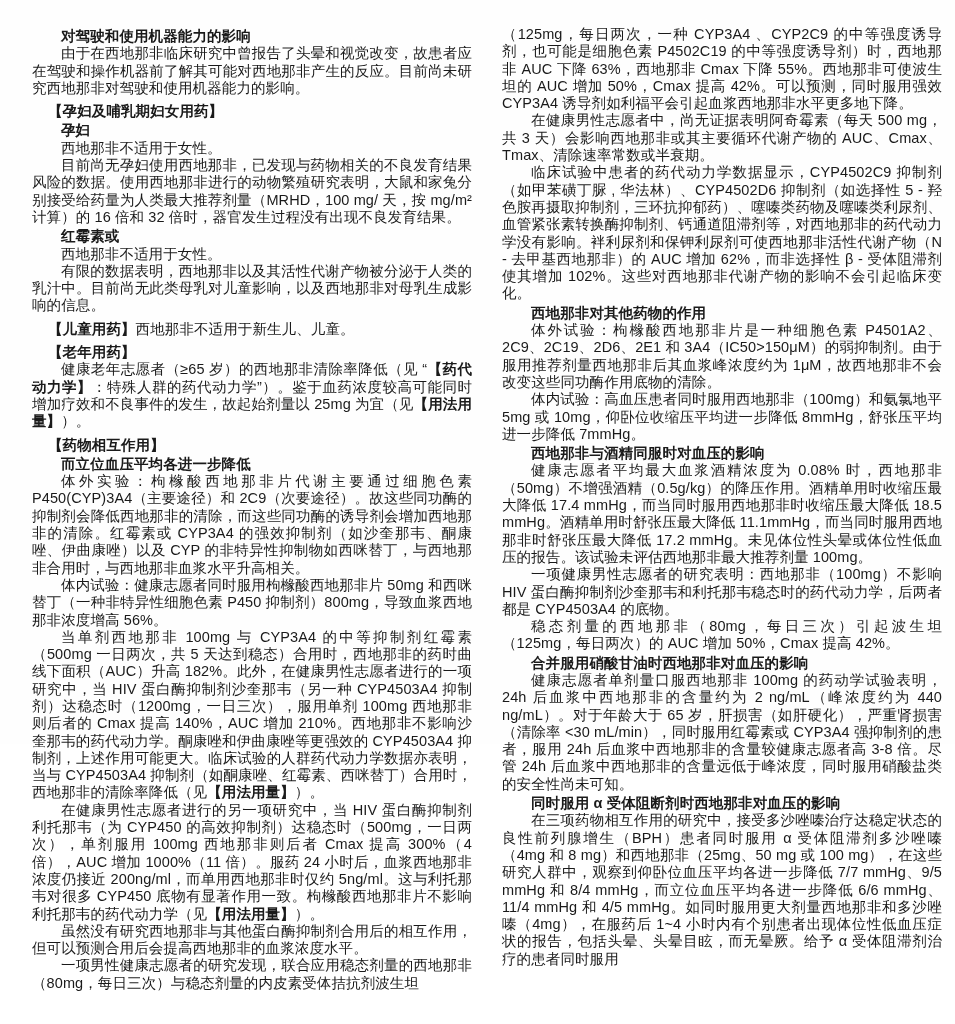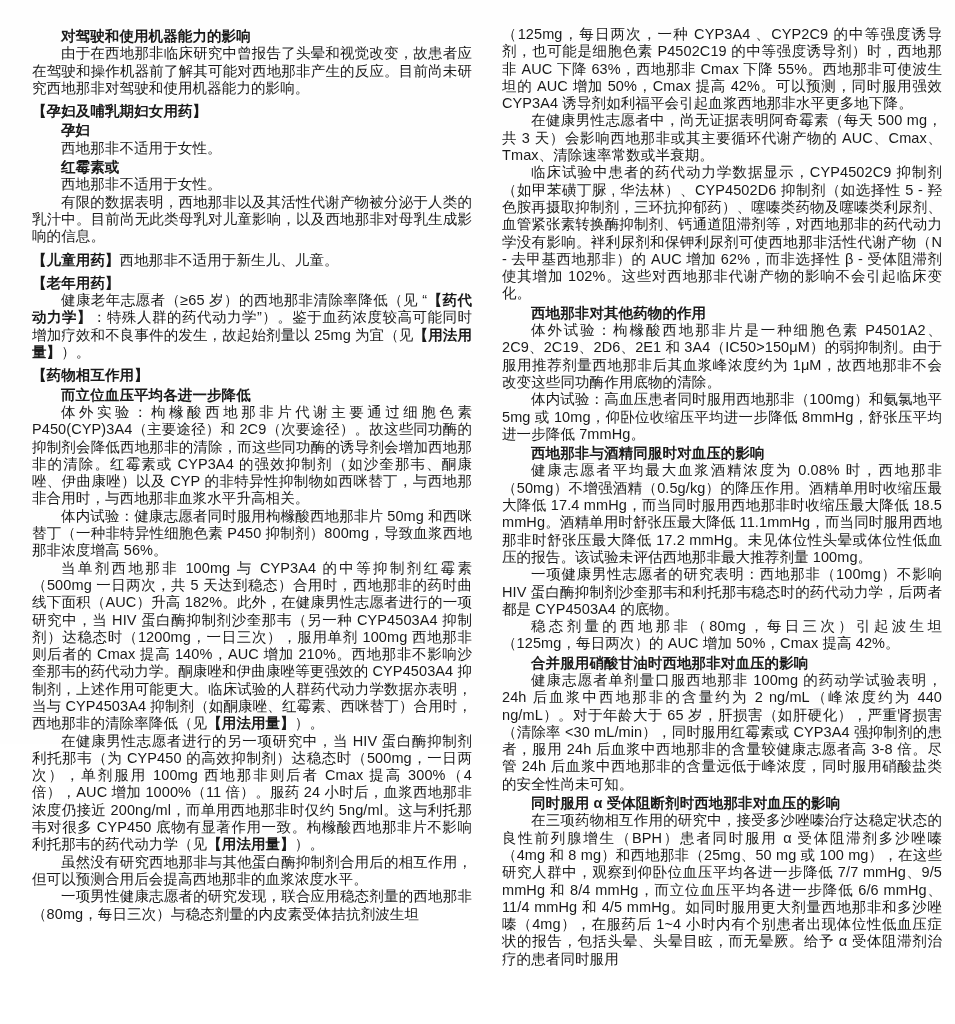--- a/index.html
+++ b/index.html
@@ -18,33 +18,34 @@
     width:445px;
     font-size:14.5px;
     line-height:17.3px;
     text-align:justify;
     letter-spacing:0.1px;
   }
   .blk{margin:0;}
   .p{text-indent:2em;}
   .cont{text-indent:0;}
   .sub{font-weight:bold;text-indent:2em;margin-top:2px;}
-  .h{margin-top:6px;}
+  .h{margin-top:6px;margin-left:16px;}
   b{font-weight:bold;}
 </style>
 </head>
 <body>
 
 <div class="page">
   <div class="col">
       <div class="blk sub">对驾驶和使用机器能力的影响</div>
       <div class="blk p">由于在西地那非临床研究中曾报告了头晕和视觉改变，故患者应在驾驶和操作机器前了解其可能对西地那非产生的反应。目前尚未研究西地那非对驾驶和使用机器能力的影响。</div>
       <div class="blk h"><b>【孕妇及哺乳期妇女用药】</b></div>
       <div class="blk sub">孕妇</div>
       <div class="blk p">西地那非不适用于女性。</div>
+      <div class="blk p">目前尚无孕妇使用西地那非，已发现与药物相关的不良发育结果风险的数据。使用西地那非进行的动物繁殖研究表明，大鼠和家兔分别接受给药量为人类最大推荐剂量（MRHD，100 mg/ 天，按 mg/m² 计算）的 16 倍和 32 倍时，器官发生过程没有出现不良发育结果。</div>
       <div class="blk sub">红霉素或</div>
       <div class="blk p">西地那非不适用于女性。</div>
       <div class="blk p">有限的数据表明，西地那非以及其活性代谢产物被分泌于人类的乳汁中。目前尚无此类母乳对儿童影响，以及西地那非对母乳生成影响的信息。</div>
       <div class="blk h"><b>【儿童用药】</b>西地那非不适用于新生儿、儿童。</div>
       <div class="blk h"><b>【老年用药】</b></div>
       <div class="blk p">健康老年志愿者（≥65 岁）的西地那非清除率降低（见 “<b>【药代动力学】</b>：特殊人群的药代动力学”）。鉴于血药浓度较高可能同时增加疗效和不良事件的发生，故起始剂量以 25mg 为宜（见<b>【用法用量】</b>）。</div>
       <div class="blk h"><b>【药物相互作用】</b></div>
       <div class="blk sub">而立位血压平均各进一步降低</div>
       <div class="blk p">体外实验：枸橼酸西地那非片代谢主要通过细胞色素 P450(CYP)3A4（主要途径）和 2C9（次要途径）。故这些同功酶的抑制剂会降低西地那非的清除，而这些同功酶的诱导剂会增加西地那非的清除。红霉素或 CYP3A4 的强效抑制剂（如沙奎那韦、酮康唑、伊曲康唑）以及 CYP 的非特异性抑制物如西咪替丁，与西地那非合用时，与西地那非血浆水平升高相关。</div>
       <div class="blk p">体内试验：健康志愿者同时服用枸橼酸西地那非片 50mg 和西咪替丁（一种非特异性细胞色素 P450 抑制剂）800mg，导致血浆西地那非浓度增高 56%。</div>

